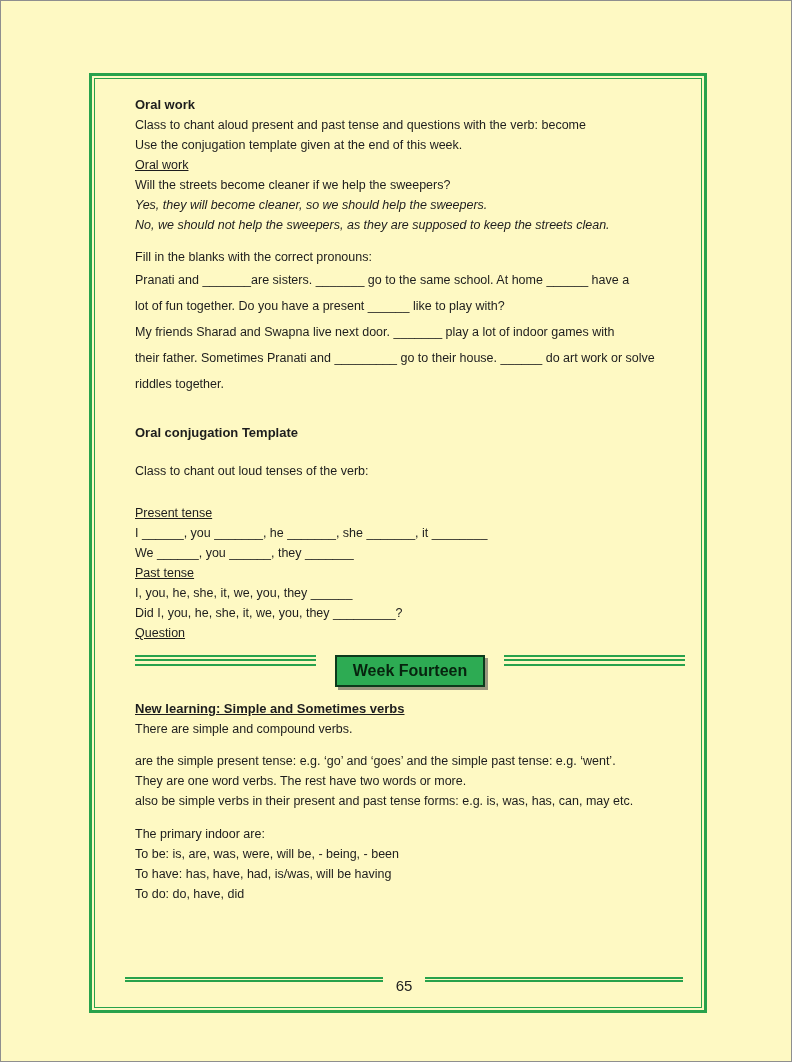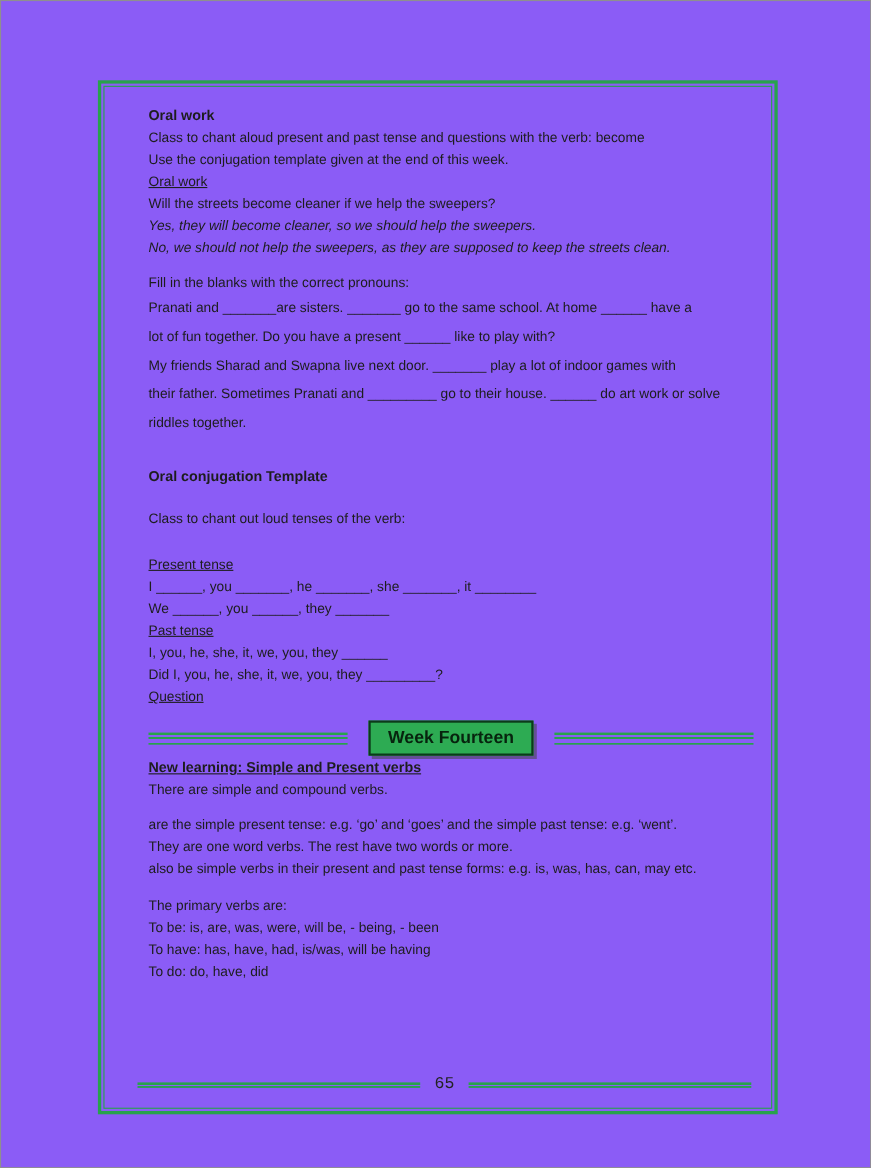--- a/index.html
+++ b/index.html
@@ -2,21 +2,21 @@
 <html><head>
 <meta charset="utf-8">
 <style>
   :root{ --g:#28a24c; }
   *{ margin:0; padding:0; box-sizing:border-box; }
   html,body{ background:#ffffff; }
   body{ font-family:"Liberation Sans","DejaVu Sans",sans-serif; }
 
   .page{
     position:relative; width:792px; height:1062px;
-    background:#8b5cf6; border:1px solid #8f8f8f; overflow:hidden;
+    background:#fef9c3; border:1px solid #8f8f8f; overflow:hidden;
   }
 
   .frame{
     position:absolute; left:88px; top:72px; width:618px; height:940px;
     border:3px solid var(--g);
   }
   .frame-inner{
     position:absolute; inset:2px; border:1px solid var(--g);
   }
 
@@ -29,39 +29,39 @@
   .line{ line-height:20px; white-space:nowrap; }
   .bold{ font-weight:bold; font-size:13px; }
   .u{ text-decoration:underline; }
   .i{ font-style:italic; }
 
   .fill .line{ line-height:26px; }
 
   .sp12{height:12px;} .sp13{height:13px;} .sp18{height:18px;}
   .sp22{height:22px;} .sp26{height:26px;}
 
-  .banner-row{ display:flex; align-items:center; margin:12px 0 1px;gap:16px; }
+  .banner-row{ display:flex; margin:12px 0 12px;gap:16px; }
   .triple-rule{
     flex:1; height:11px;
     background:linear-gradient(to bottom,
       var(--g) 0 2px, transparent 2px 4px,
       var(--g) 4px 6px, transparent 6px 9px,
       var(--g) 9px 11px);
   }
   .banner{
     margin:0 3px; padding:4px 16px;
     background:#2dab53; border:2px solid #0c3a1b;
     color:#07230e; font-weight:bold; font-size:16px; line-height:20px;
     box-shadow:3px 3px 0 rgba(70,70,70,.55);
     white-space:nowrap;
   }
 
   .footer-row{
     position:absolute; left:30px; right:18px; bottom:12px;
-    display:flex; align-items:center;font-family:Liberation Mono, monospace;
+    display:flex; align-items:flex-start;
   }
   .double-rule{
     flex:1; height:5px;
     background:linear-gradient(to bottom,
       var(--g) 0 2px, transparent 2px 3px, var(--g) 3px 5px);
   }
   .page-num{ margin:0 13px; font-size:15px; color:#222; line-height:18px; }
 </style>
 </head>
 <body>
@@ -110,28 +110,28 @@
           <div class="line u">Question</div>
         </section>
 
         <div class="banner-row">
           <div class="triple-rule"></div>
           <div class="banner">Week Fourteen</div>
           <div class="triple-rule"></div>
         </div>
 
         <section>
-          <div class="line bold u">New learning: Simple and Present verbs</div>
+          <div class="line bold u">New learning: Simple and Sometimes verbs</div>
           <div class="line">There are simple and compound verbs.</div>
           <div class="sp12"></div>
           <div class="line">are the simple present tense: e.g. ‘go’ and ‘goes’ and the simple past tense: e.g. ‘went’.</div>
           <div class="line">They are one word verbs. The rest have two words or more.</div>
           <div class="line">also be simple verbs in their present and past tense forms: e.g. is, was, has, can, may etc.</div>
           <div class="sp13"></div>
-          <div class="line">The primary verbs are:</div>
+          <div class="line">The primary indoor are:</div>
           <div class="line">To be: is, are, was, were, will be,  - being, - been</div>
           <div class="line">To have: has, have, had, is/was, will be having</div>
           <div class="line">To do: do, have, did</div>
         </section>
 
       </div>
 
       <div class="footer-row">
         <div class="double-rule"></div>
         <div class="page-num">65</div>

